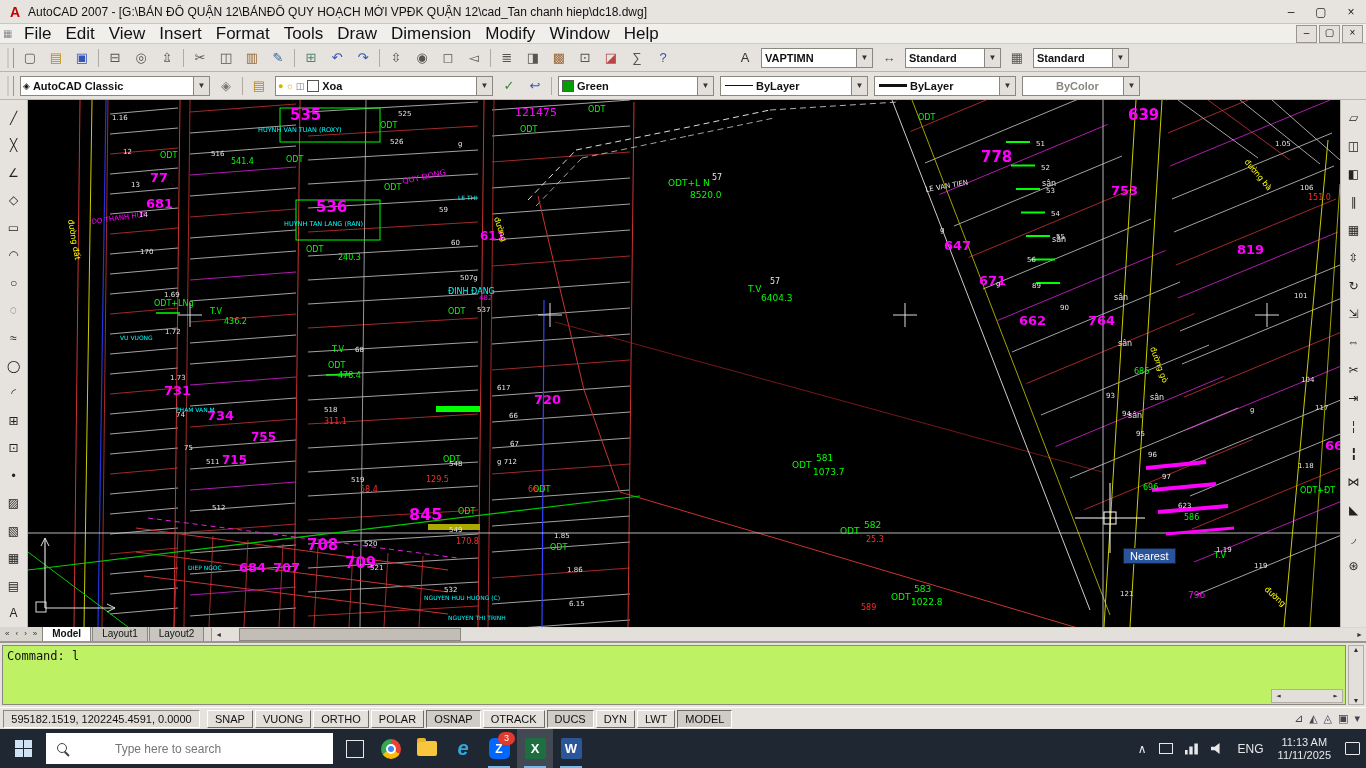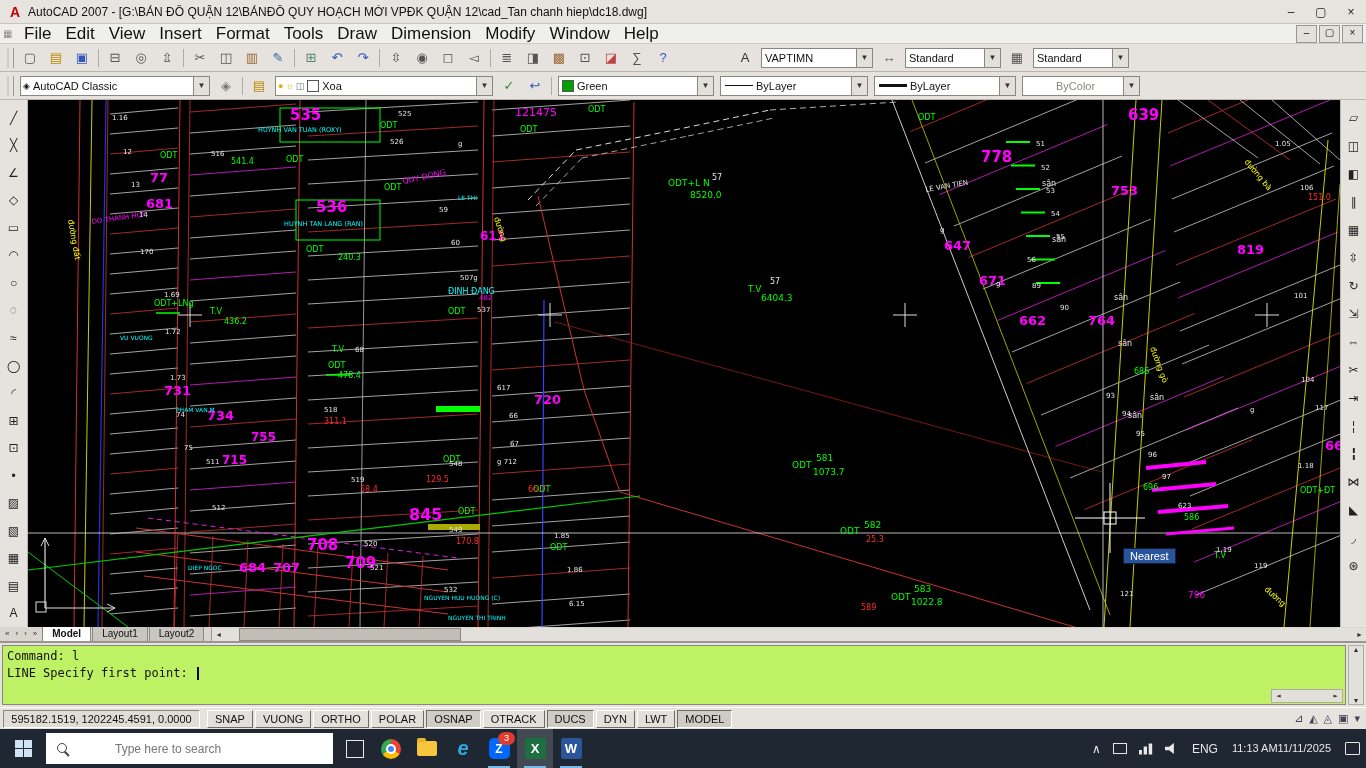--- a/index.html
+++ b/index.html
@@ -20,21 +20,21 @@
   .mi{padding:0 7px;height:20px;line-height:20px;font-size:17px;}
   .doc-btns{margin-left:auto;display:flex;margin-right:3px;}
   .doc-btn{width:19px;height:16px;border:1px solid #9a968f;background:#e4e1dc;font-size:10px;line-height:14px;text-align:center;margin-left:2px;}
 
   
   .tbrow{height:28px;background:#e6e3df;display:flex;align-items:center;border-bottom:1px solid #b9b5ae;box-sizing:border-box;padding-left:4px;}
   .icstrip{display:flex;align-items:center;}
   .tbtn{display:inline-flex;align-items:center;justify-content:center;width:22px;height:22px;margin:0 1px;font-size:13px;border:1px solid transparent;}
   .tsep{width:1px;height:18px;background:#b0aca5;margin:0 3px;}
   .grip{width:4px;height:20px;border-left:2px solid #cfccc6;border-right:1px solid #9a968f;margin:0 3px;}
-  .combo{display:inline-flex;align-items:center;height:20px;background:#fff;border:1px solid #8a877f;font-size:11px;margin:0 3px;box-sizing:border-box;}
+  .combo{display:inline-flex;align-items:center;height:20px;background:#fff;border:1px solid #8a877f;font-size:11px;margin:0 3px;box-sizing:border-box;font-weight:bold;}
   .combo .ctext{padding:0 3px;white-space:nowrap;overflow:hidden;flex:1;}
   .combo .arr{width:15px;align-self:stretch;background:#e3e0db;border-left:1px solid #8a877f;display:flex;align-items:center;justify-content:center;font-size:8px;color:#333;}
   .chip{width:10px;height:10px;margin-left:3px;border:1px solid #555;flex:none;}
   .ltsample{width:28px;height:1px;background:#111;margin-left:4px;flex:none;}
   .lwsample{width:28px;height:3px;background:#111;margin-left:4px;flex:none;}
   .mini-ic{font-size:9px;margin-left:2px;flex:none;}
   .styles-group{display:flex;align-items:center;margin-left:56px;}
   .disabled-combo .ctext{color:#8a877f;}
 
   
@@ -96,21 +96,21 @@
   .ai-edge{font-size:20px;color:#2fa7dd;font-style:italic;}
   .ai-zalo{width:21px;height:21px;background:#0068ff;border-radius:5px;font-size:12px;}
   .ai-excel{width:21px;height:21px;background:#1d6f42;border-radius:2px;font-size:13px;}
   .ai-word{width:21px;height:21px;background:#2b579a;border-radius:2px;font-size:13px;}
   .badge{position:absolute;top:3px;right:2px;min-width:13px;height:13px;border-radius:7px;background:#e03b2f;color:#fff;font-size:9px;line-height:13px;text-align:center;padding:0 2px;}
   .tray{margin-left:auto;display:flex;align-items:center;height:39px;}
   .trbtn{height:39px;display:flex;align-items:center;justify-content:center;padding:0 6px;font-size:12px;}
   .net{width:14px;height:12px;background:#e8e8e8;clip-path:polygon(0 100%,0 62%,22% 62%,22% 100%,34% 100%,34% 34%,58% 34%,58% 100%,70% 100%,70% 8%,95% 8%,95% 100%);}
   .vol{width:15px;height:12px;background:#e8e8e8;clip-path:polygon(0 35%,28% 35%,60% 4%,60% 96%,28% 65%,0 65%);}
   .mon{width:14px;height:11px;border:1.5px solid #e8e8e8;box-sizing:border-box;}
-  .clock{display:flex;flex-direction:row;align-items:center;justify-content:center;font-size:11px;line-height:13px;padding:0 8px;}
+  .clock{display:flex;flex-direction:column;align-items:center;justify-content:center;font-size:11px;line-height:13px;padding:0 8px;}
   .notif{width:15px;height:13px;border:1.5px solid #e8e8e8;box-sizing:border-box;border-radius:1px;}
 </style>
 </head>
 <body>
 
 <div class="app">
 
   <div class="titlebar">
     <span class="acad-logo">A</span>
     <span class="title-text">AutoCAD 2007 - [G:\BẢN ĐỒ QUẬN 12\BẢNĐỒ QUY HOẠCH MỚI VPĐK QUẬN 12\cad_Tan chanh hiep\dc18.dwg]</span>
@@ -667,21 +667,20 @@
     <span class="hscroll">
       <span class="sarr">◄</span>
       <span class="hthumb"></span>
       <span class="sarr" style="margin-left:auto;">►</span>
     </span>
   </div>
 
   <div class="cmdwin">
     <div class="cmdtext">
       <div class="cmdline">Command: l</div>
-      <div class="cmdline"><span>LINE Specify first point: </span><span class="caret"></span></div>
       <div class="cmd-hscroll">
         <span class="sarr">◄</span>
         <span class="sarr">►</span>
       </div>
     </div>
     <div class="cmdvscroll">
       <span class="sarr">▲</span>
       <span class="sarr">▼</span>
     </div>
   </div>

